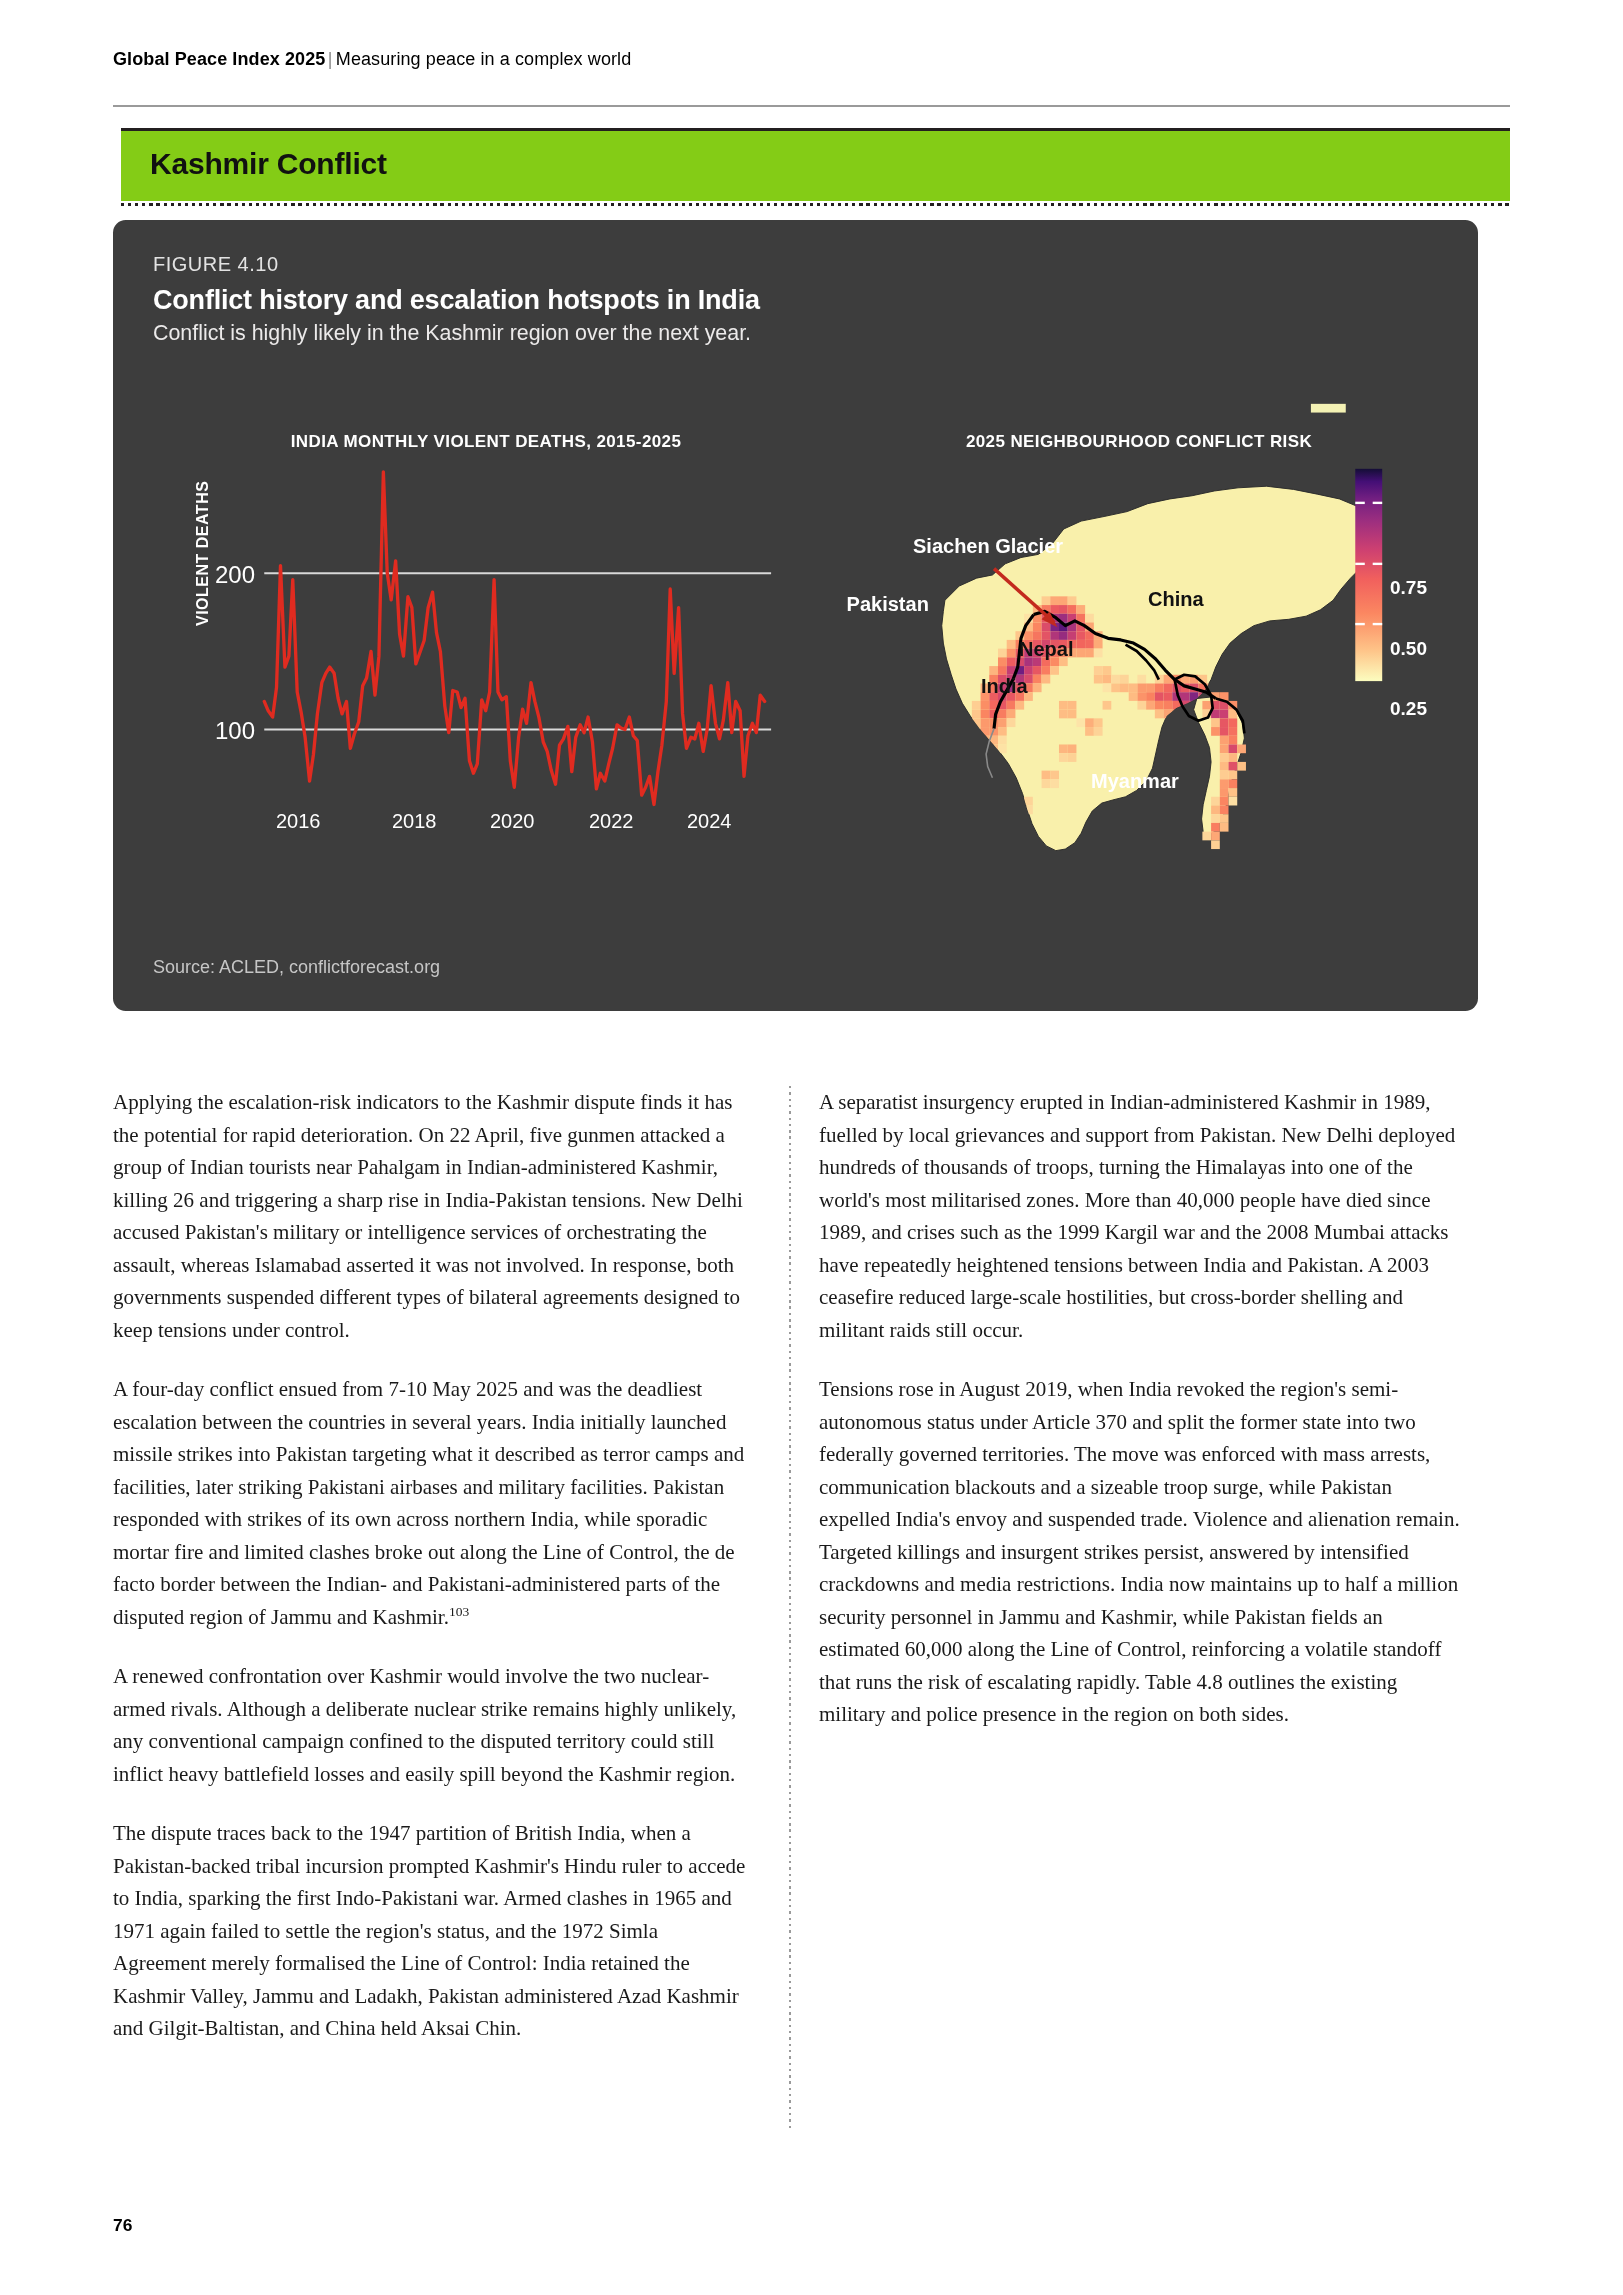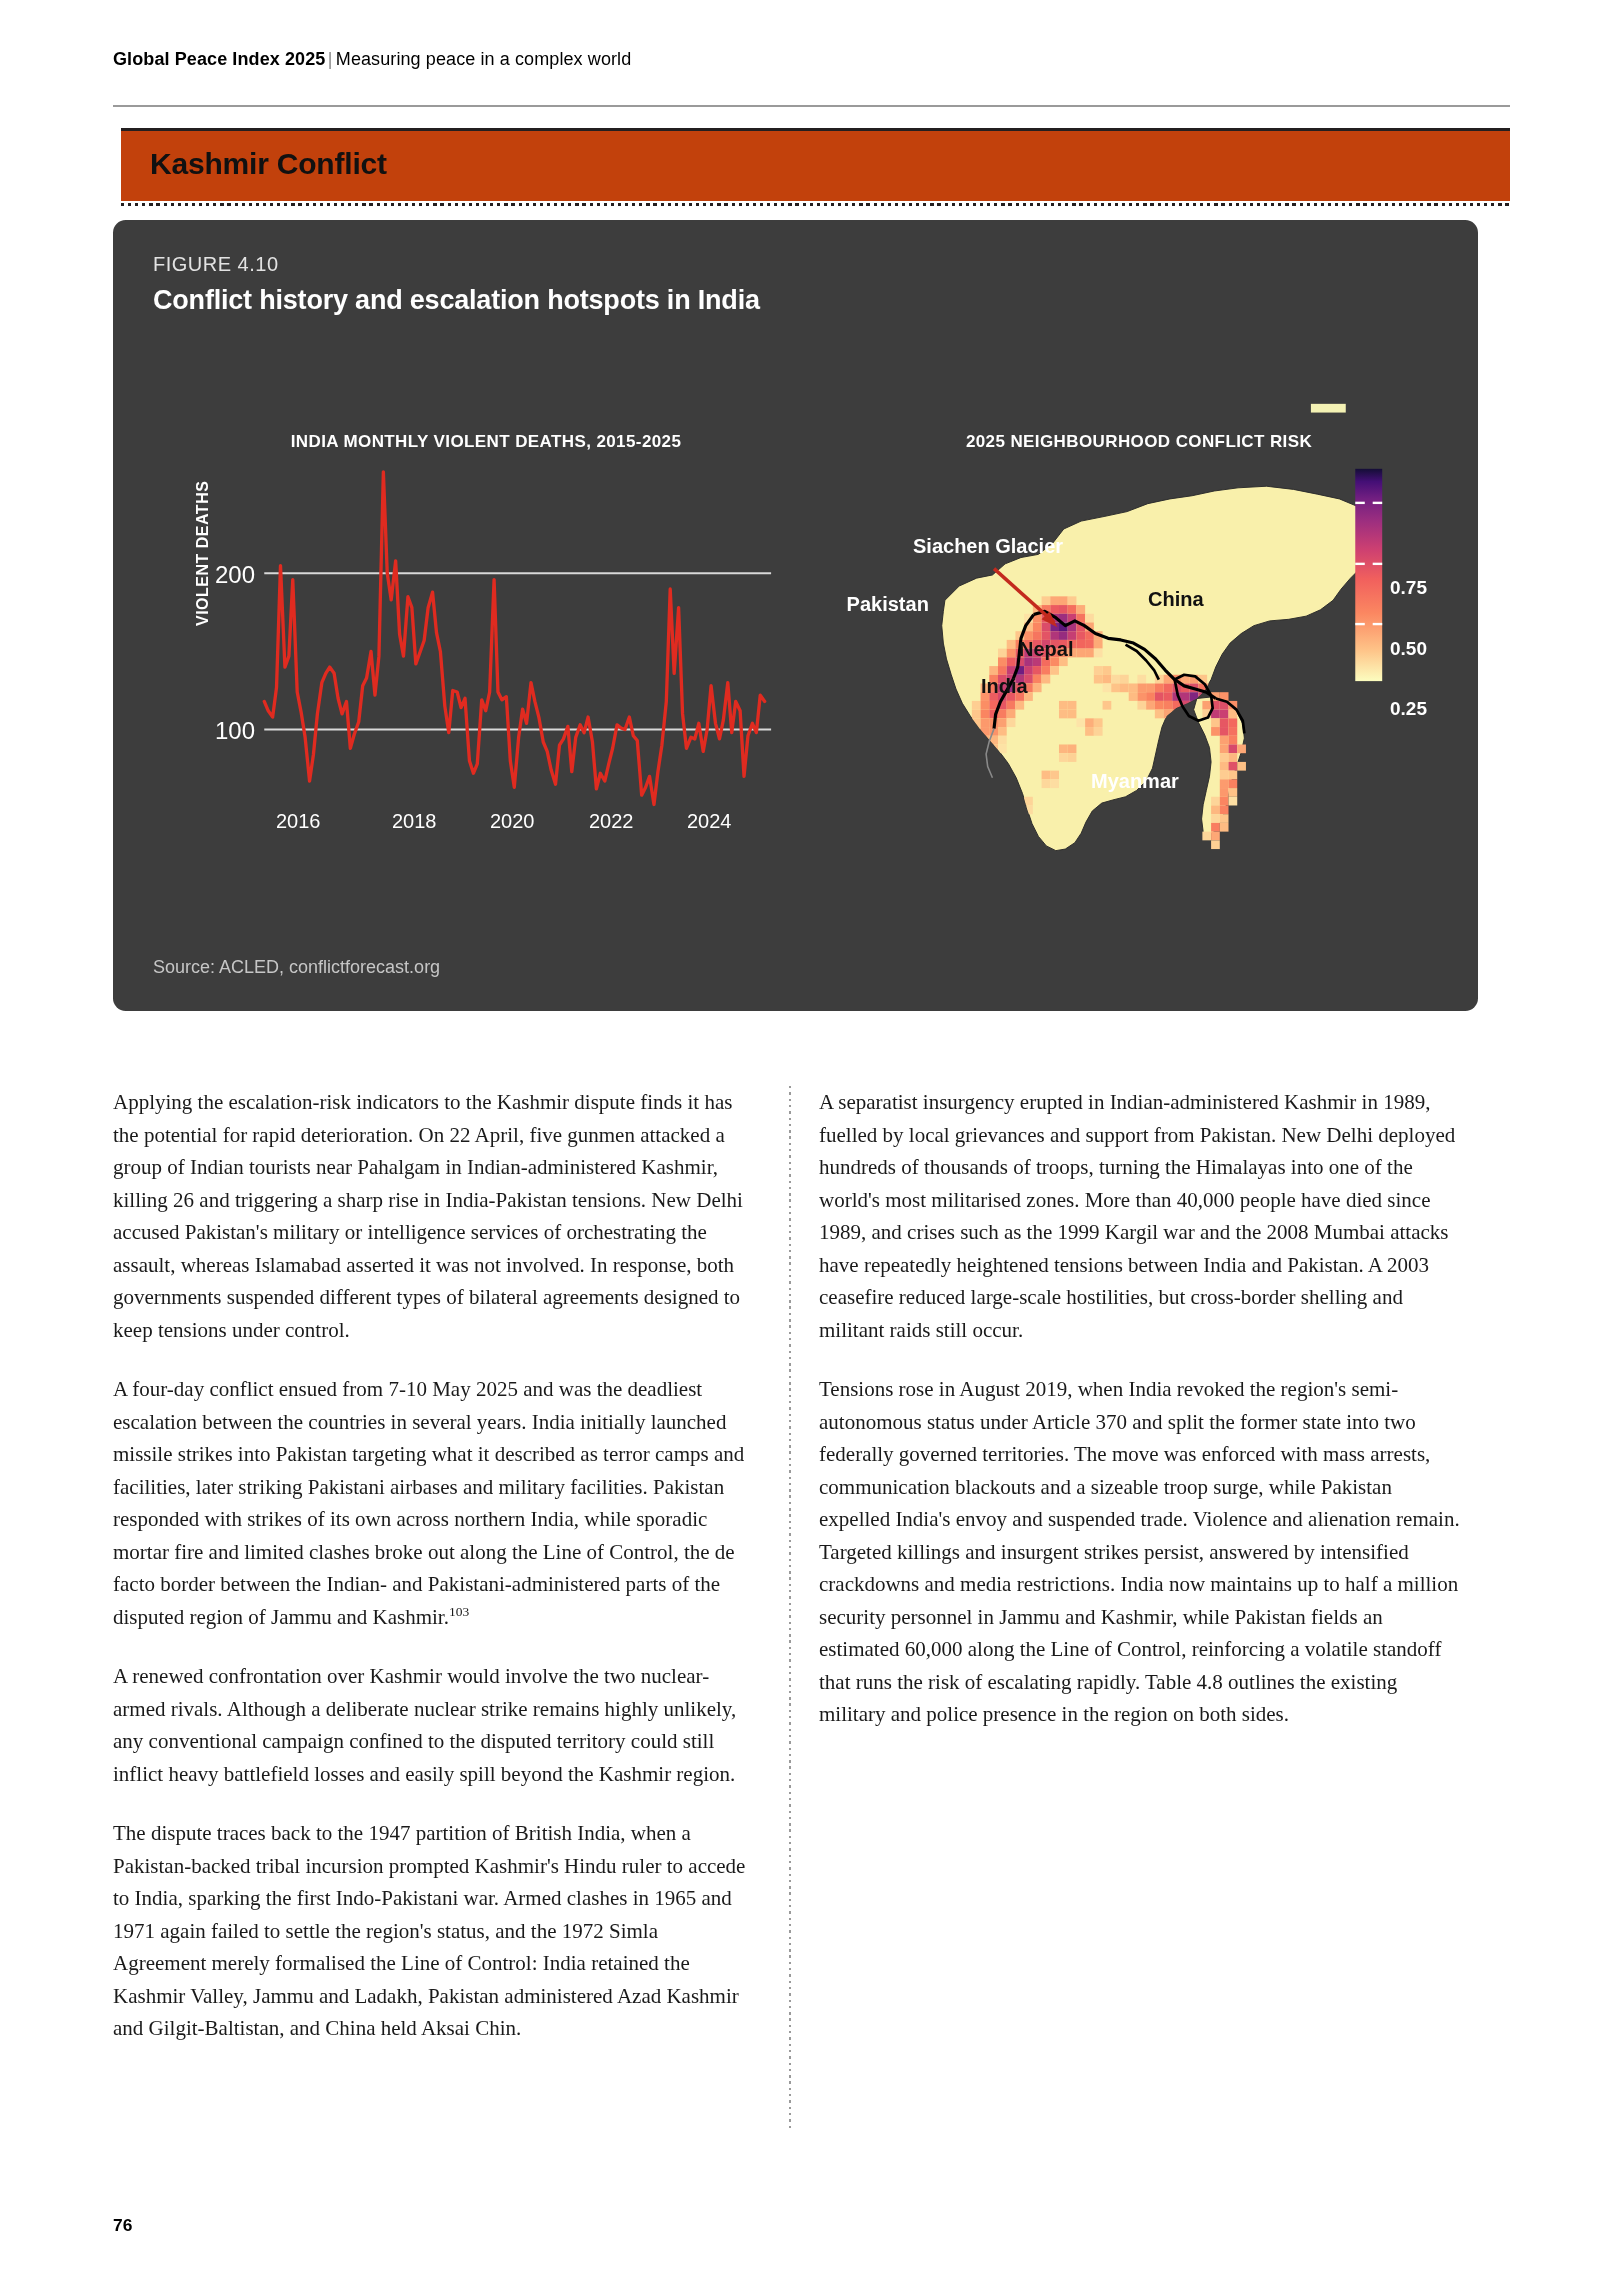--- a/index.html
+++ b/index.html
@@ -37,21 +37,21 @@
     left: 113px; top: 105px;
     width: 1397px; height: 1.6px;
     background: #9a9a9a;
   }
 
   
   .sectionband {
     position: absolute;
     left: 121px; top: 128px;
     width: 1389px; height: 73px;
-    background: #c2410c;
+    background: #84cc16;
     border-top: 3.2px solid #231f20;
   }
   .sectionband .sect-title {
     position: absolute;
     left: 29px; top: 16px;
     font-size: 30px;
     font-weight: bold;
     color: #111;
     letter-spacing: -0.2px;
   }
@@ -159,20 +159,21 @@
   <div class="runhead-rule"></div>
 
   <div class="sectionband">
     <div class="sect-title">Kashmir Conflict</div>
   </div>
   <div class="dotted-rule"></div>
 
   <div class="figcard">
     <div class="fig-label">FIGURE 4.10</div>
     <div class="fig-title">Conflict history and escalation hotspots in India</div>
+    <div class="fig-sub">Conflict is highly likely in the Kashmir region over the next year.</div>
 
     <div class="panel-left">
       <div class="panel-title">INDIA MONTHLY VIOLENT DEATHS, 2015-2025</div>
       <div class="ylab">VIOLENT DEATHS</div>
       <div class="ytick t200" style="top: 173px;">200</div>
       <div class="ytick t100" style="top: 329px;">100</div>
       <div class="xtick" style="left: 131px;">2016</div>
       <div class="xtick" style="left: 247px;">2018</div>
       <div class="xtick" style="left: 345px;">2020</div>
       <div class="xtick" style="left: 444px;">2022</div>

